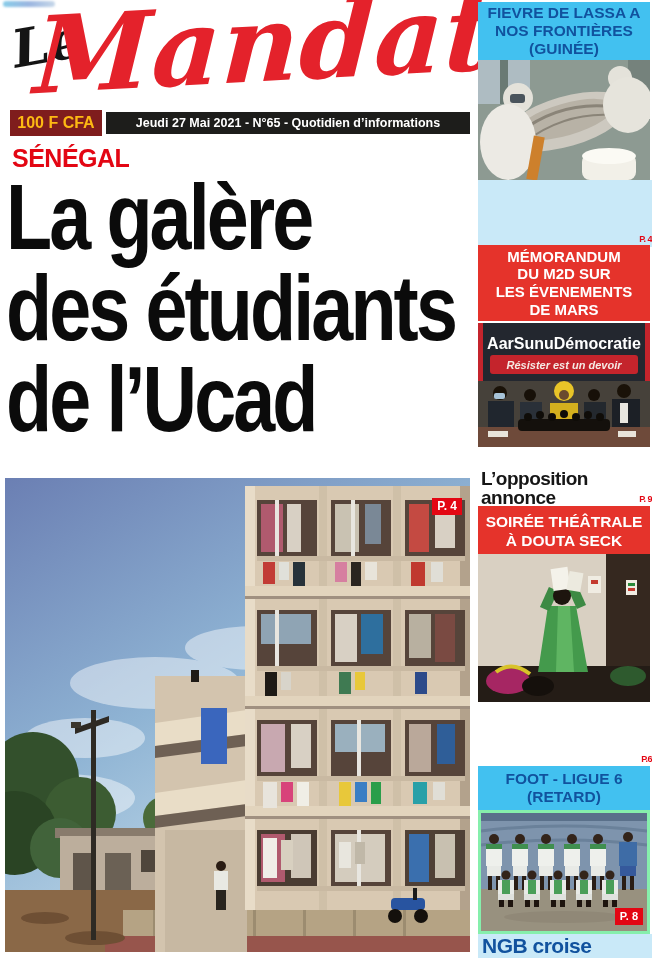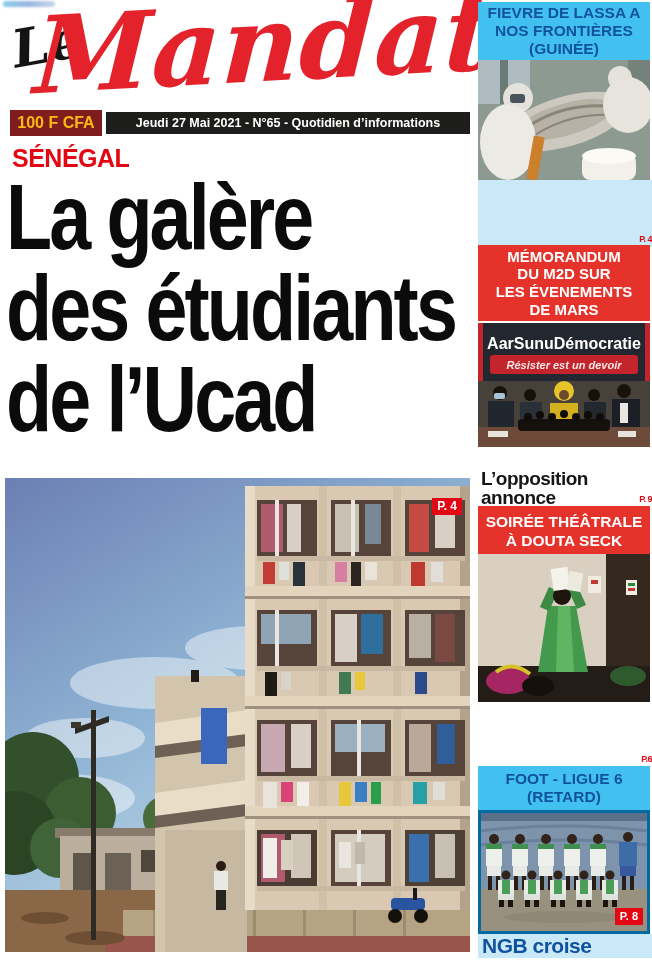--- a/index.html
+++ b/index.html
@@ -338,21 +338,21 @@
           <rect x="150" y="34" width="7" height="3" fill="#c43a2e"></rect>
       </g>
     </svg>
   </div>
   <div class="abs side caption cap-white" style="top:702px;height:60px;">
     <span class="pref">P.6</span>
   </div>
 
   <div class="abs side sec-head head-blue" style="top:766px;height:44px;">FOOT - LIGUE 6
 (RETARD)</div>
-  <div class="abs side" style="top:810px;height:124px;background:#0369a1;padding:3px;box-sizing:border-box;">
+  <div class="abs side" style="top:810px;height:124px;background:#86efac;padding:3px;box-sizing:border-box;">
     <div style="position:relative;width:166px;height:118px;overflow:hidden;">
       <svg width="166" height="118" viewBox="0 0 166 118">
         <rect width="166" height="118" fill="#7e94ad"></rect>
         <rect x="0" y="0" width="166" height="8" fill="#5a708a"></rect>
         <path d="M0,18 Q83,8 166,18" stroke="#6a819a" stroke-width="3" fill="none"></path>
         <path d="M0,32 Q83,22 166,32" stroke="#6a819a" stroke-width="3" fill="none"></path>
         <rect x="0" y="76" width="166" height="42" fill="#98917f"></rect>
         <g>
           <g transform="translate(13,0)">
               <circle cx="0" cy="26" r="5" fill="#33241a"></circle>

